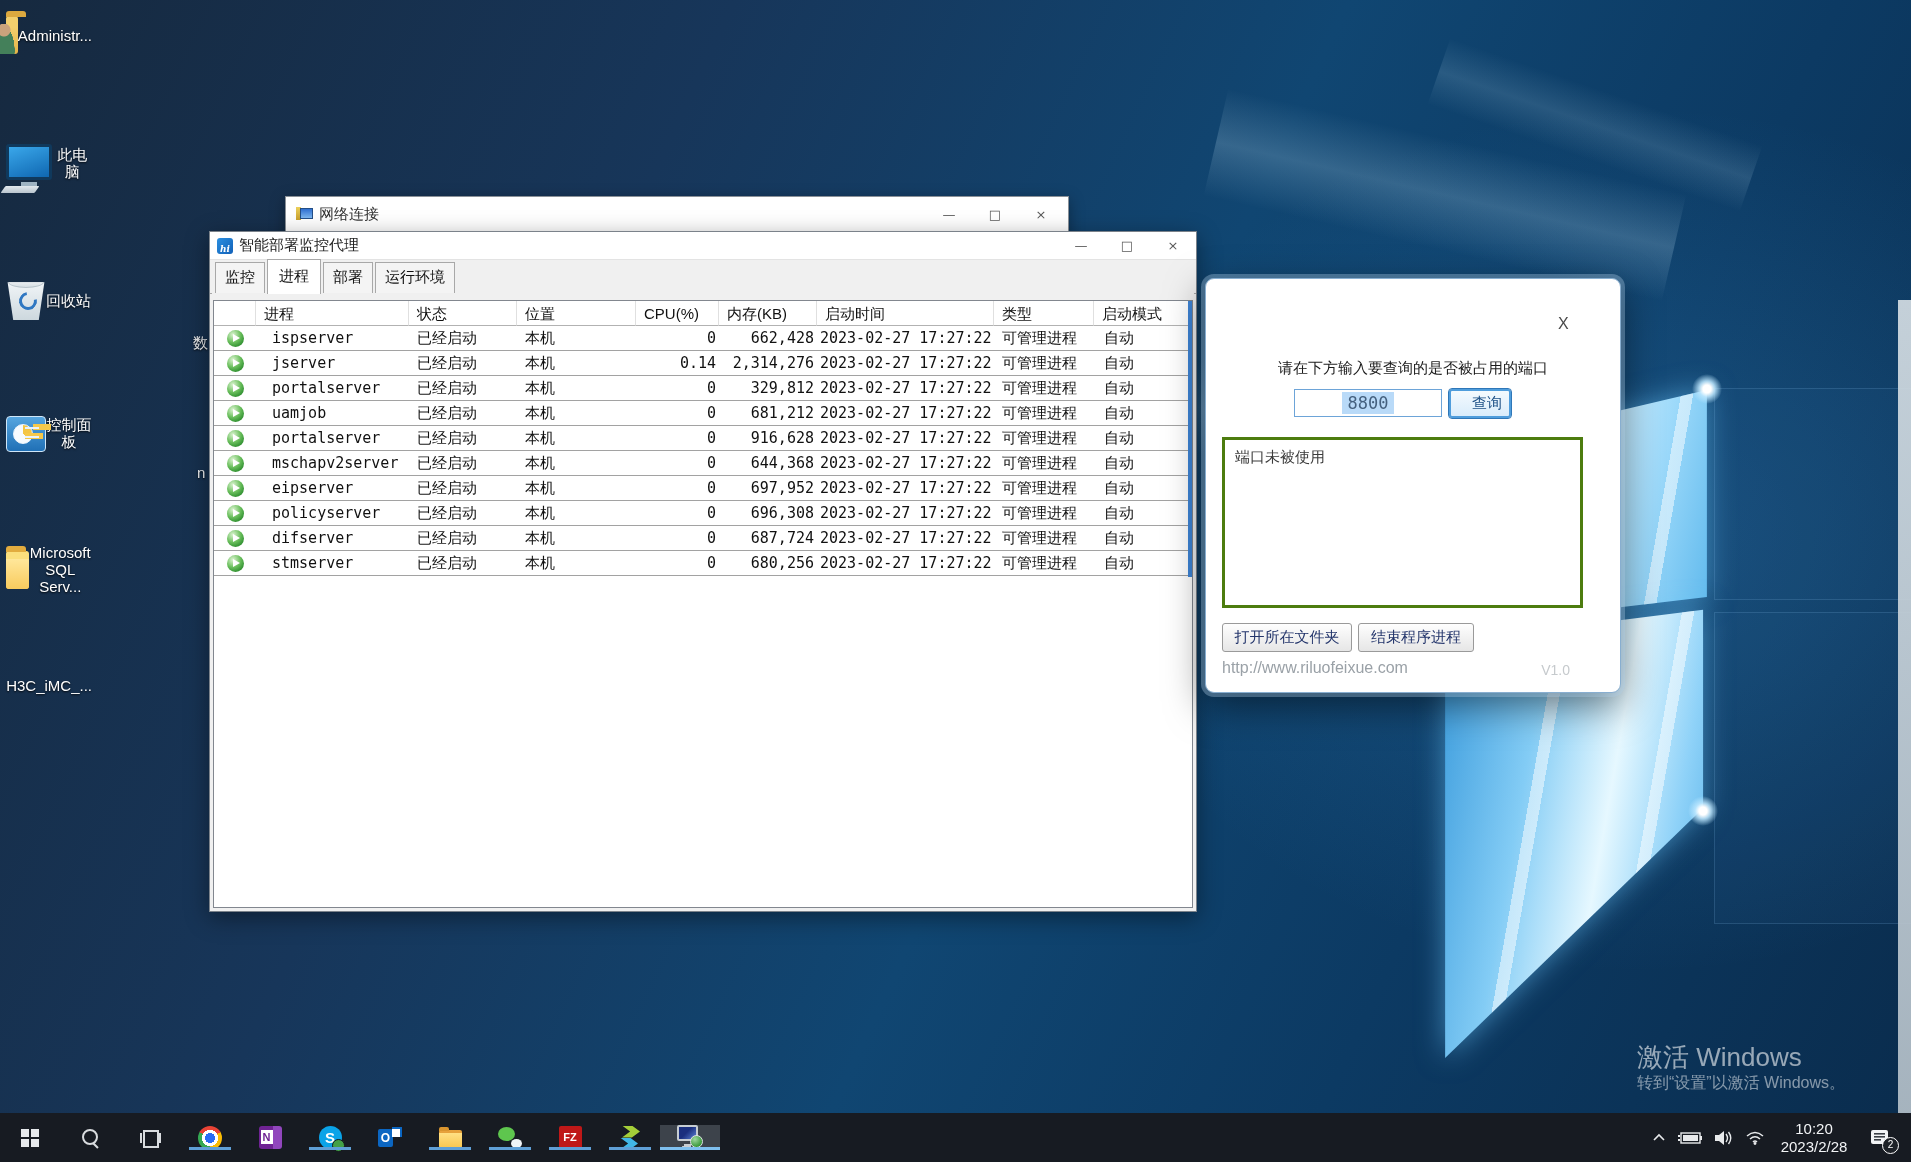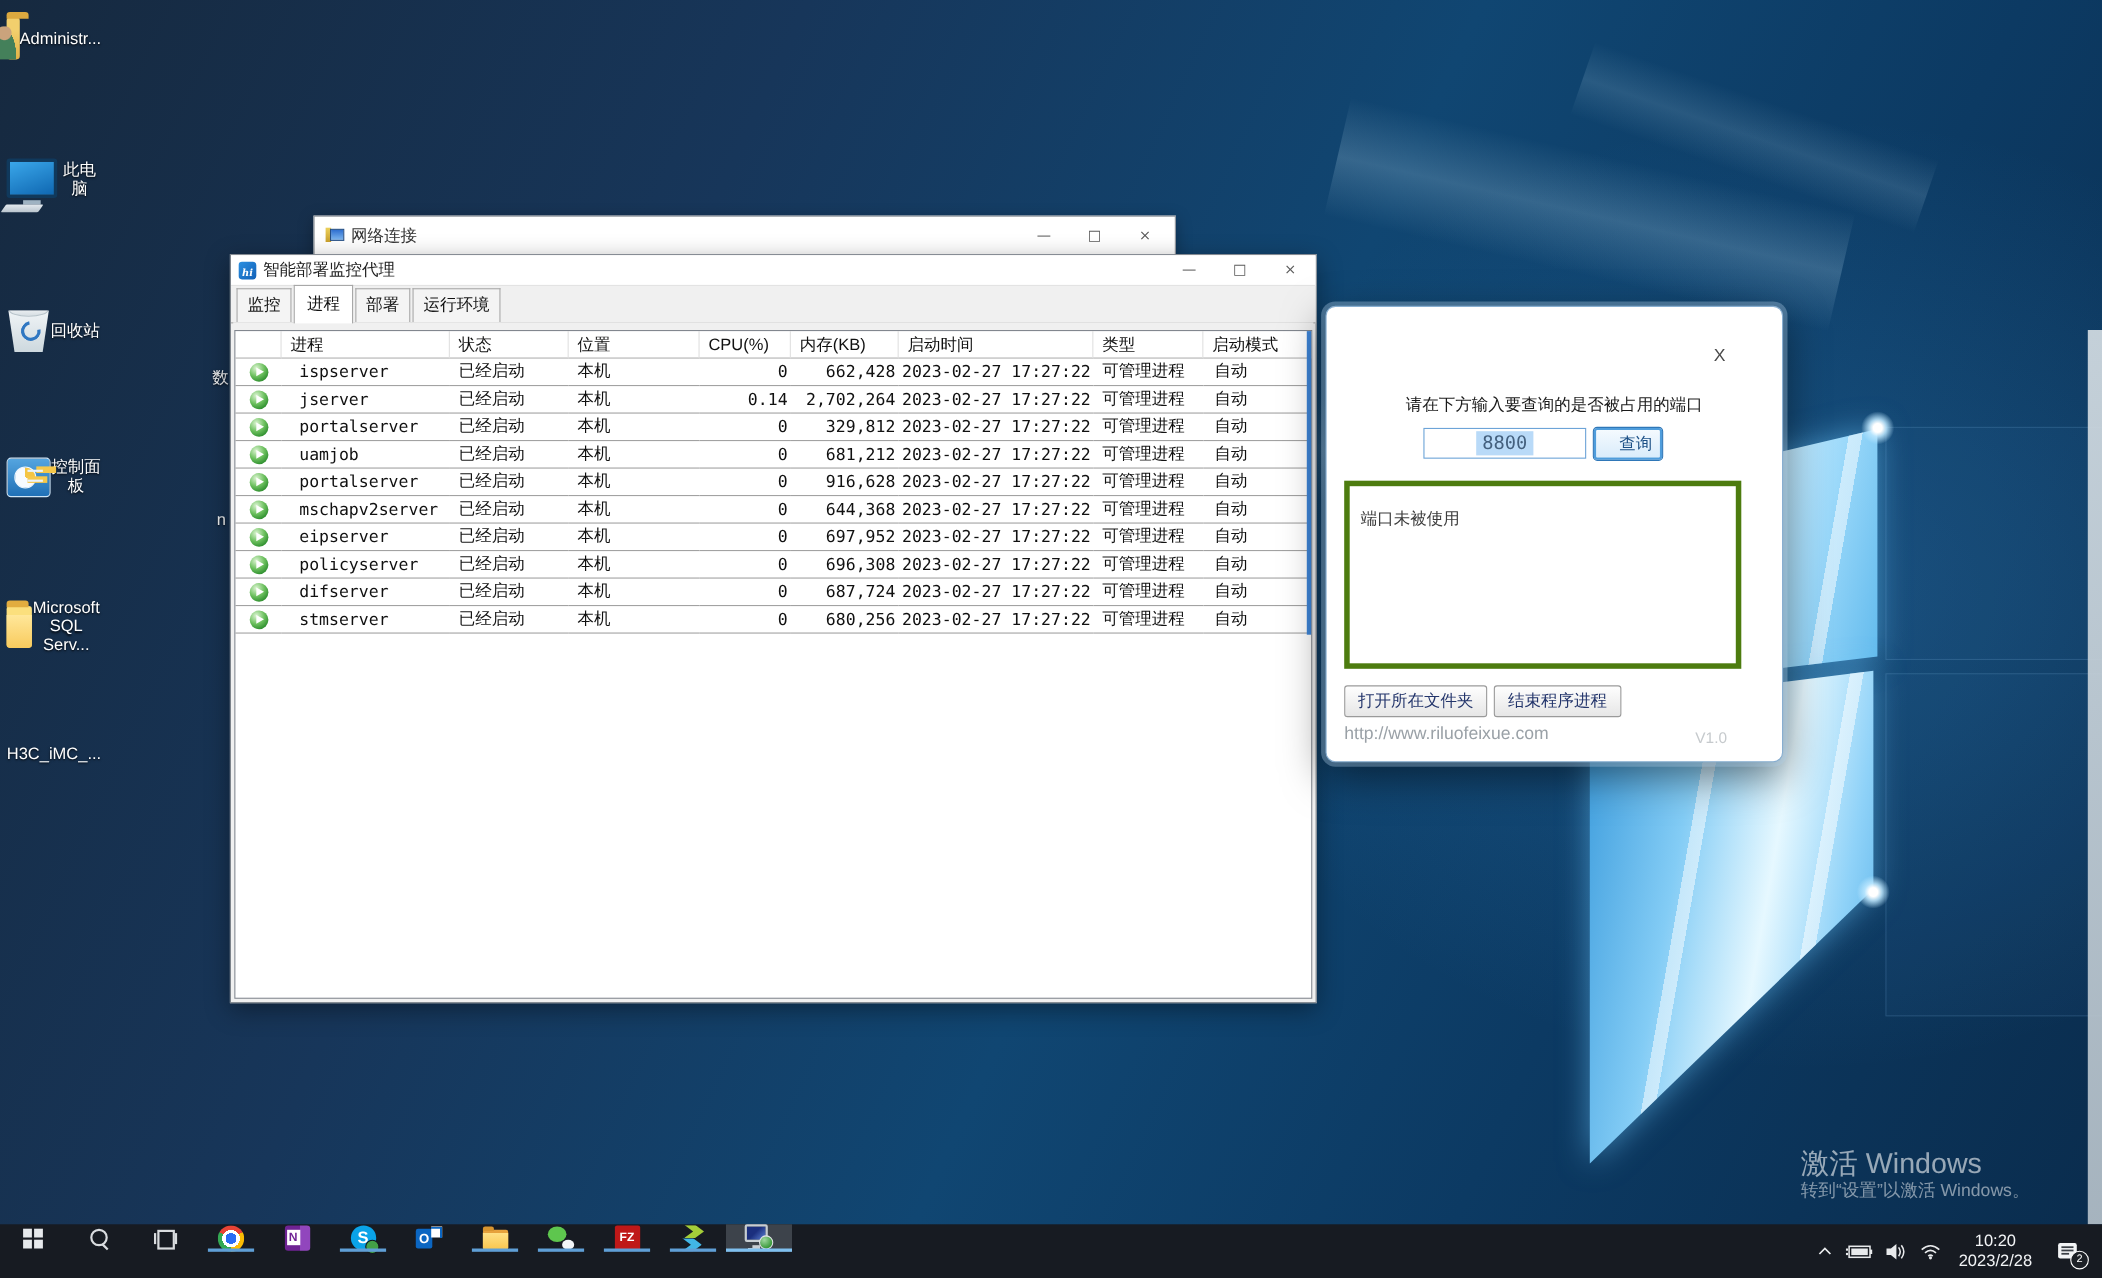--- a/index.html
+++ b/index.html
@@ -148,31 +148,31 @@
   .dlg-prompt{position:absolute;left:0;right:0;top:80px;text-align:center;font-size:15px;color:#1a1a1a;}
   .dlg-input{position:absolute;left:88px;top:110px;width:148px;height:28px;border:1px solid #6da4d8;
     box-sizing:border-box;display:flex;align-items:center;justify-content:center;background:#fff;}
   .dlg-input .sel{background:#b9daf8;color:#44607e;font-size:17px;padding:1px 6px;
     font-family:"DejaVu Sans Mono",monospace;}
   .dlg-query{position:absolute;left:243px;top:110px;width:62px;height:29px;box-sizing:border-box;
     border:2px solid #4f9ddc;outline:1px solid #2f77b8;border-radius:3px;
     background:linear-gradient(#f4fafe,#d9ecfb);color:#1b4f85;font-size:15px;
     display:flex;align-items:center;justify-content:center;cursor:default;padding-left:14px;}
   .dlg-result{position:absolute;left:16px;top:158px;width:361px;height:171px;box-sizing:border-box;
-    border:5px solid #4d7c0f;padding:20px 10px;font-size:15px;color:#3c3c3c;}
+    border:3px solid #4d7c0f;padding:8px 10px;font-size:15px;color:#3c3c3c;}
   .dlg-btn{position:absolute;top:344px;height:29px;box-sizing:border-box;border:1px solid #9a9a9a;
     border-radius:3px;background:linear-gradient(#fefefe,#e6e6e6);color:#23356b;font-size:15px;
     display:flex;align-items:center;justify-content:center;cursor:default;}
   .dlg-open{left:16px;width:130px;} .dlg-kill{left:152px;width:116px;}
   .dlg-url{position:absolute;left:16px;top:380px;font-size:16px;color:#9aa1a7;}
   .dlg-ver{position:absolute;right:50px;top:383px;font-size:14px;color:#c6cacd;}
 
   
   .taskbar{position:absolute;left:0;top:1113px;width:1911px;height:49px;background:#171b22;
-    display:flex;align-items:flex-start;z-index:50;}
+    display:flex;align-items:center;z-index:50;}
   .tb-btn{width:60px;position:relative;display:flex;align-items:center;justify-content:center;cursor:default;}
   .tb-btn.lined::after{content:'';position:absolute;left:9px;right:9px;bottom:0;height:3px;background:#5f9fd6;}
   .tb-btn.active{background:#3d434b;}
   .tb-btn.active::after{content:'';position:absolute;left:0;right:0;bottom:0;height:3px;background:#7fc0ef;}
 
   .ico-start{position:relative;width:18px;height:18px;}
   .ico-start::before{content:'';position:absolute;left:0;top:0;width:8px;height:8px;background:#e6e9ec;
     box-shadow:10px 0 0 #e6e9ec,0 10px 0 #e6e9ec,10px 10px 0 #e6e9ec;}
   .ico-search{position:relative;width:20px;height:20px;}
   .ico-search::before{content:'';position:absolute;left:2px;top:1px;width:12px;height:12px;border-radius:50%;
@@ -347,21 +347,21 @@
               <span class="td cell-start_mode">自动</span>
             </div>
             <div class="tr">
               <span class="td cell-icon">
                 <span class="orb"></span>
               </span>
               <span class="td cell-process">jserver</span>
               <span class="td cell-status">已经启动</span>
               <span class="td cell-location">本机</span>
               <span class="td cell-cpu">0.14</span>
-              <span class="td cell-memory">2,702,264</span>
+              <span class="td cell-memory">2,314,276</span>
               <span class="td cell-start_time">2023-02-27 17:27:22</span>
               <span class="td cell-type">可管理进程</span>
               <span class="td cell-start_mode">自动</span>
             </div>
             <div class="tr">
               <span class="td cell-icon">
                 <span class="orb"></span>
               </span>
               <span class="td cell-process">portalserver</span>
               <span class="td cell-status">已经启动</span>

